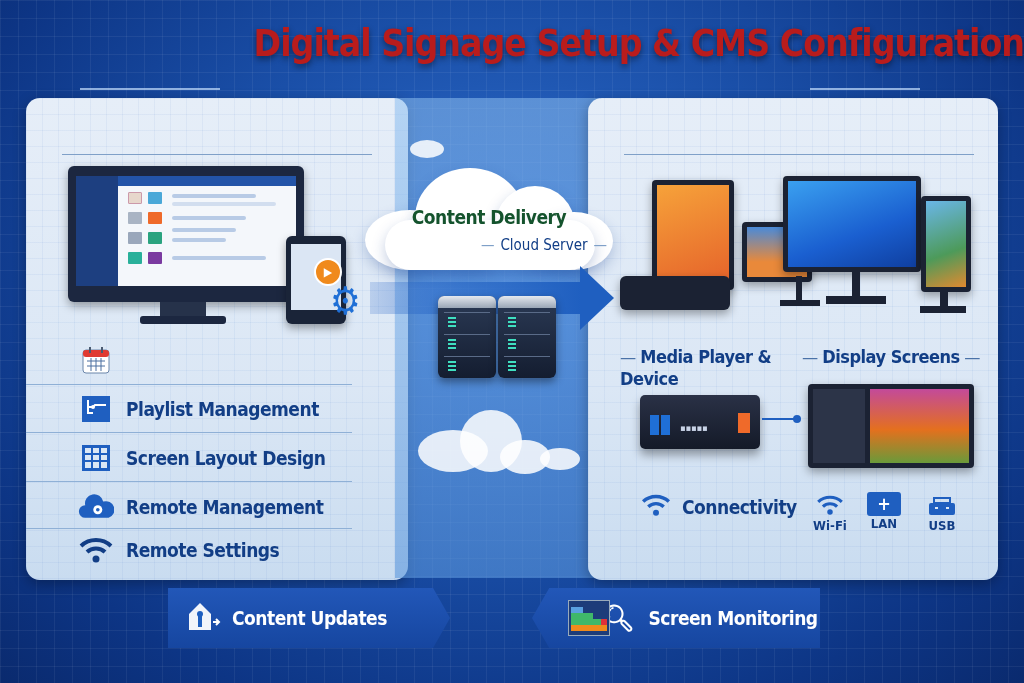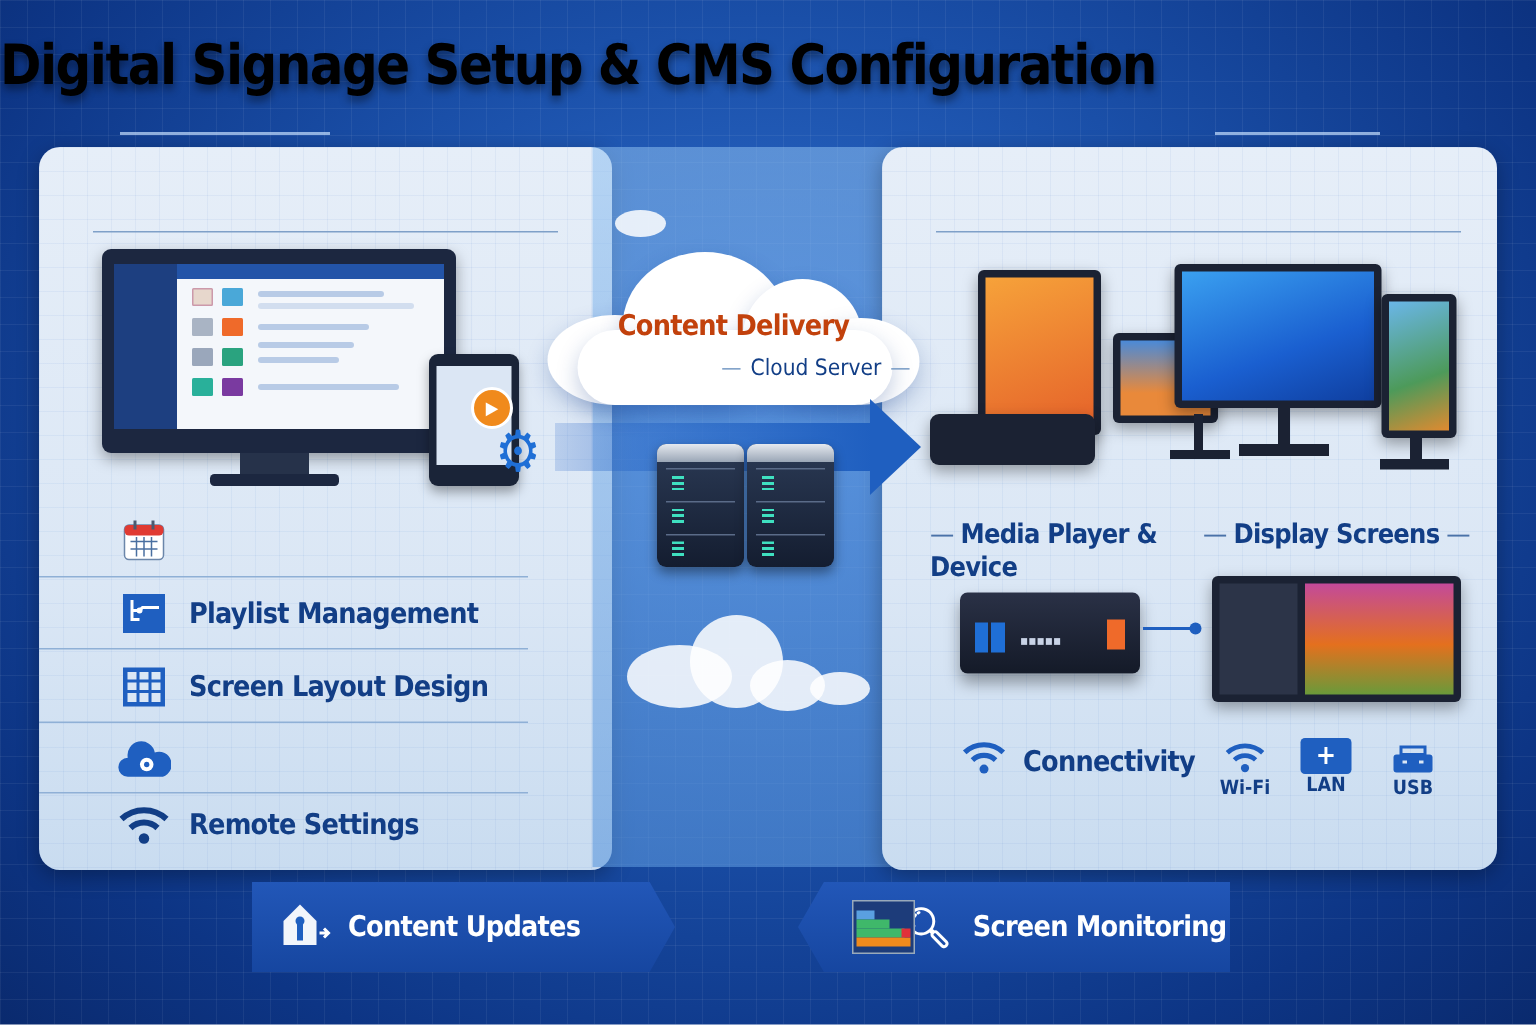--- a/index.html
+++ b/index.html
@@ -8,22 +8,22 @@
   font-family:"DejaVu Sans Condensed","DejaVu Sans",sans-serif;
   background:
     radial-gradient(ellipse at 50% 40%, #2f6fd0 0%, #1a4fa8 45%, #0d3585 80%, #0a2a6e 100%);
   position:relative;
 }
 .grid{position:absolute;inset:0;
   background-image:
     linear-gradient(rgba(255,255,255,.06) 1px,transparent 1px),
     linear-gradient(90deg,rgba(255,255,255,.06) 1px,transparent 1px);
   background-size:18px 18px;pointer-events:none}
-.main-title{position:absolute;top:22px;left:0;width:1024px;text-align:left;
-  color:#000000;font-weight:bold;font-size:37px;letter-spacing:-1px;
+.main-title{position:absolute;top:22px;left:0;width:1024px;text-align:right;
+  color:#b91c1c;font-weight:bold;font-size:37px;letter-spacing:-1px;
   text-shadow:0 3px 6px rgba(0,0,0,.45)}
 .deco-line{position:absolute;height:2px;background:rgba(200,225,255,.7)}
 .panel{position:absolute;top:98px;height:482px;border-radius:14px;
   background:linear-gradient(180deg,#e6eef8 0%,#dbe7f5 60%,#c9dcf0 100%);
   box-shadow:0 4px 14px rgba(0,0,0,.3);overflow:hidden}
 .panel .pgrid{position:absolute;inset:0;
   background-image:
     linear-gradient(rgba(70,120,200,.07) 1px,transparent 1px),
     linear-gradient(90deg,rgba(70,120,200,.07) 1px,transparent 1px);
   background-size:16px 16px}
@@ -32,21 +32,21 @@
 .panel-title{position:absolute;left:0;right:0;top:18px;text-align:center;
   color:#123e86;font-weight:bold;font-size:25px;letter-spacing:-.5px}
 .panel-rule{position:absolute;height:1px;background:#7fa0c8}
 
 .center-col{position:absolute;left:395px;top:98px;width:205px;height:480px;
   background:linear-gradient(180deg,rgba(140,190,240,.55),rgba(90,150,220,.6))}
 
 .cloud{position:absolute;left:365px;top:160px;width:248px;height:110px}
 .cloud .c{position:absolute;background:#fff;border-radius:50%;box-shadow:0 6px 14px rgba(20,60,140,.25)}
 .cloud-text1{position:absolute;left:365px;top:206px;width:248px;text-align:center;
-  color:#c2410c;font-weight:bold;font-size:19px;letter-spacing:-.5px}
+  color:#14532d;font-weight:bold;font-size:19px;letter-spacing:-.5px}
 .cloud-text2{position:absolute;left:365px;top:236px;width:248px;text-align:right;
   color:#123e86;font-size:15px}
 .cloud-text2 span.dash{color:#7fa0c8;margin:0 6px}
 
 .arrow-body{position:absolute;left:370px;top:282px;width:212px;height:32px;
   background:linear-gradient(90deg,rgba(40,100,200,.2),#1f5fc0)}
 .arrow-head{position:absolute;left:580px;top:266px;width:0;height:0;
   border-top:32px solid transparent;border-bottom:32px solid transparent;
   border-left:34px solid #1f5fc0}
 
@@ -205,20 +205,21 @@
 </div>
 <div class="feat-rule" style="top:481px"></div>
 <div class="feat" style="top:487px">
   <span class="ic">
     <svg width="40" height="28" viewBox="0 0 40 28">
         <path d="M8 26 A7 7 0 0 1 8 12 A10 10 0 0 1 28 8 A8 8 0 0 1 34 26 Z" fill="#1f5fc0"></path>
         <circle cx="22" cy="17" r="5" fill="#fff"></circle>
         <circle cx="22" cy="17" r="2" fill="#1f5fc0"></circle>
       </svg>
   </span>
+  <span>Remote Management</span>
 </div>
 <div class="feat-rule" style="top:528px"></div>
 <div class="feat" style="top:530px">
   <span class="ic">
     <svg width="36" height="28" viewBox="0 0 36 28">
         <path d="M3 10 A22 22 0 0 1 33 10" stroke="#123e86" stroke-width="4" fill="none"></path>
         <path d="M9 16 A13 13 0 0 1 27 16" stroke="#123e86" stroke-width="4" fill="none"></path>
         <circle cx="18" cy="23" r="3.5" fill="#123e86"></circle>
       </svg>
   </span>

